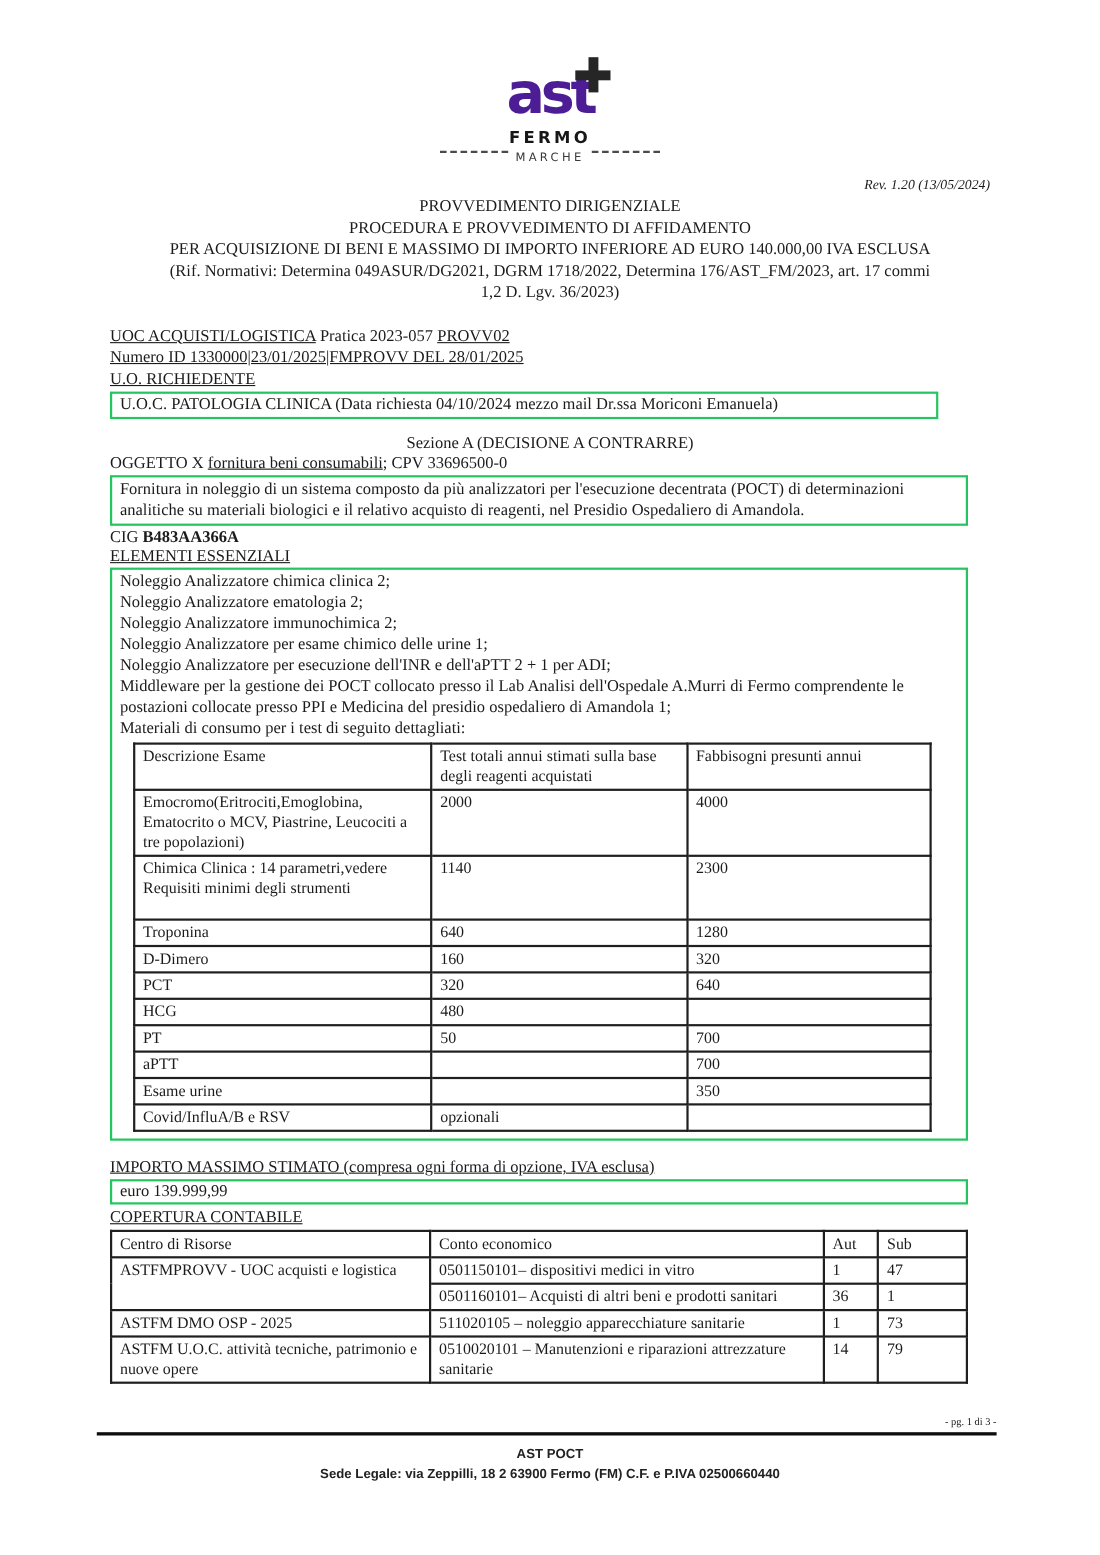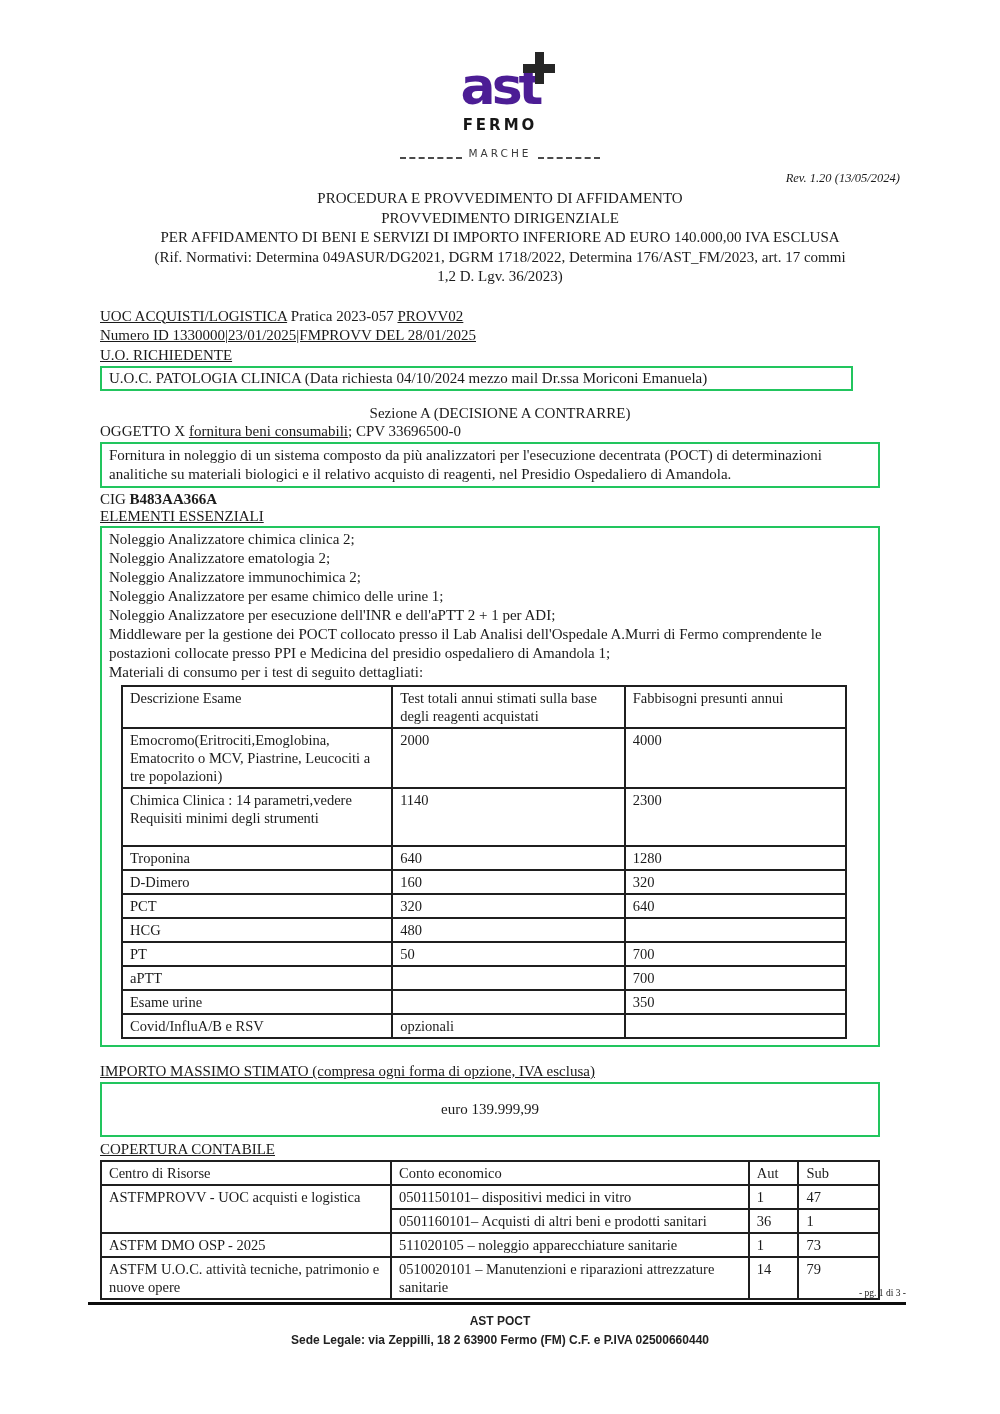--- a/index.html
+++ b/index.html
@@ -11,22 +11,22 @@
   .content{margin:0 100px;width:800px;}
 
   
   .logo-block{padding-top:60px;text-align:center;font-family:"DejaVu Sans",sans-serif;}
   .logo-mark{position:relative;display:inline-block;line-height:1;}
   .logo-ast{font-size:52px;font-weight:700;letter-spacing:-4px;color:#4c1d95;}
   .logo-plus{position:absolute;top:-8px;right:-16px;width:32px;height:32px;}
   .logo-plus::before{content:"";position:absolute;left:12px;top:0;width:9px;height:32px;background:#262626;}
   .logo-plus::after{content:"";position:absolute;left:0;top:12px;width:32px;height:9px;background:#262626;}
   .logo-fermo{font-size:15px;font-weight:700;letter-spacing:3px;color:#171717;margin-top:4px;}
-  .logo-marche{margin-top:13px;font-size:10.5px;letter-spacing:3px;color:#3a3a3a;
-    display:flex;align-items:flex-end;justify-content:center;gap:7px;}
+  .logo-marche{margin-top:3px;font-size:10.5px;letter-spacing:3px;color:#3a3a3a;
+    display:flex;align-items:flex-start;justify-content:center;gap:7px;}
   .dashline{display:inline-block;width:62px;border-top:2px dashed #4a4a4a;height:0;}
 
   
   .rev{margin-top:12px;text-align:right;font-style:italic;font-size:12.5px;}
   .title-block{text-align:center;margin-top:3px;line-height:19.5px;font-size:15px;}
   .u{text-decoration:underline;}
   .b{font-weight:bold;}
 
   .case{margin-top:20px;line-height:19.5px;}
   .box{border:2px solid #22c55e;line-height:19px;}
@@ -39,21 +39,21 @@
   .elem-box{width:762px;padding:2px 7px;margin-top:1px;}
   .elem-box div{line-height:19px;}
 
   
   table{border-collapse:collapse;font-size:14.5px;color:#1b1b1b;}
   th,td{border:2px solid #1f1f1f;padding:2px 7px;vertical-align:top;text-align:left;font-weight:normal;line-height:18px;}
   .esami{width:726px;margin:3px 0 4px 12px;padding-left:24px;}
   .esami .c1{width:256px;} .esami .c2{width:222px;} .esami .c3{width:210px;}
   .esami .tall td{height:52px;}
   .importo-head{margin-top:16px;}
-  .euro-box{width:762px;padding:16px 7px;margin-top:2px;text-align:center;}
+  .euro-box{width:762px;padding:0 7px;margin-top:2px;}
   .copertura-head{margin-top:4px;}
   .copertura{width:780px;margin-top:2px;border-radius:31px;}
   .copertura .k1{width:280px;} .copertura .k2{width:350px;}
   .copertura .k3{width:34px;} .copertura .k4{width:66px;}
 
   
   .pg-note{position:absolute;top:1288px;right:94px;font-size:9.5px;color:#1b1b1b;}
   .footer-rule{position:absolute;top:1302px;left:88px;width:818px;border-top:3px solid #0d0d0d;}
   .footer-org{position:absolute;top:1314px;left:0;width:1000px;text-align:center;
     font-family:"Liberation Sans",sans-serif;font-size:12px;font-weight:700;color:#222;}
@@ -76,23 +76,23 @@
       <span>MARCHE</span>
       <span class="dashline"></span>
     </div>
   </div>
 
   <div class="content">
 
     <div class="rev">Rev. 1.20 (13/05/2024)</div>
 
     <div class="title-block">
+      <div>PROVVEDIMENTO DIRIGENZIALE</div>
       <div>PROCEDURA E PROVVEDIMENTO DI AFFIDAMENTO</div>
-      <div>PROVVEDIMENTO DIRIGENZIALE</div>
-      <div>PER AFFIDAMENTO DI BENI E SERVIZI DI IMPORTO INFERIORE AD EURO 140.000,00 IVA ESCLUSA</div>
+      <div>PER ACQUISIZIONE DI BENI E MASSIMO DI IMPORTO INFERIORE AD EURO 140.000,00 IVA ESCLUSA</div>
       <div>(Rif. Normativi: Determina 049ASUR/DG2021, DGRM 1718/2022, Determina 176/AST_FM/2023, art. 17 commi</div>
       <div>1,2 D. Lgv. 36/2023)</div>
     </div>
 
     <div class="case">
       <div>
         <span class="u">UOC ACQUISTI/LOGISTICA</span><span> Pratica 2023-057 </span><span class="u">PROVV02</span>
       </div>
       <div class="u">Numero ID 1330000|23/01/2025|FMPROVV DEL 28/01/2025</div>
       <div class="u">U.O. RICHIEDENTE</div>

